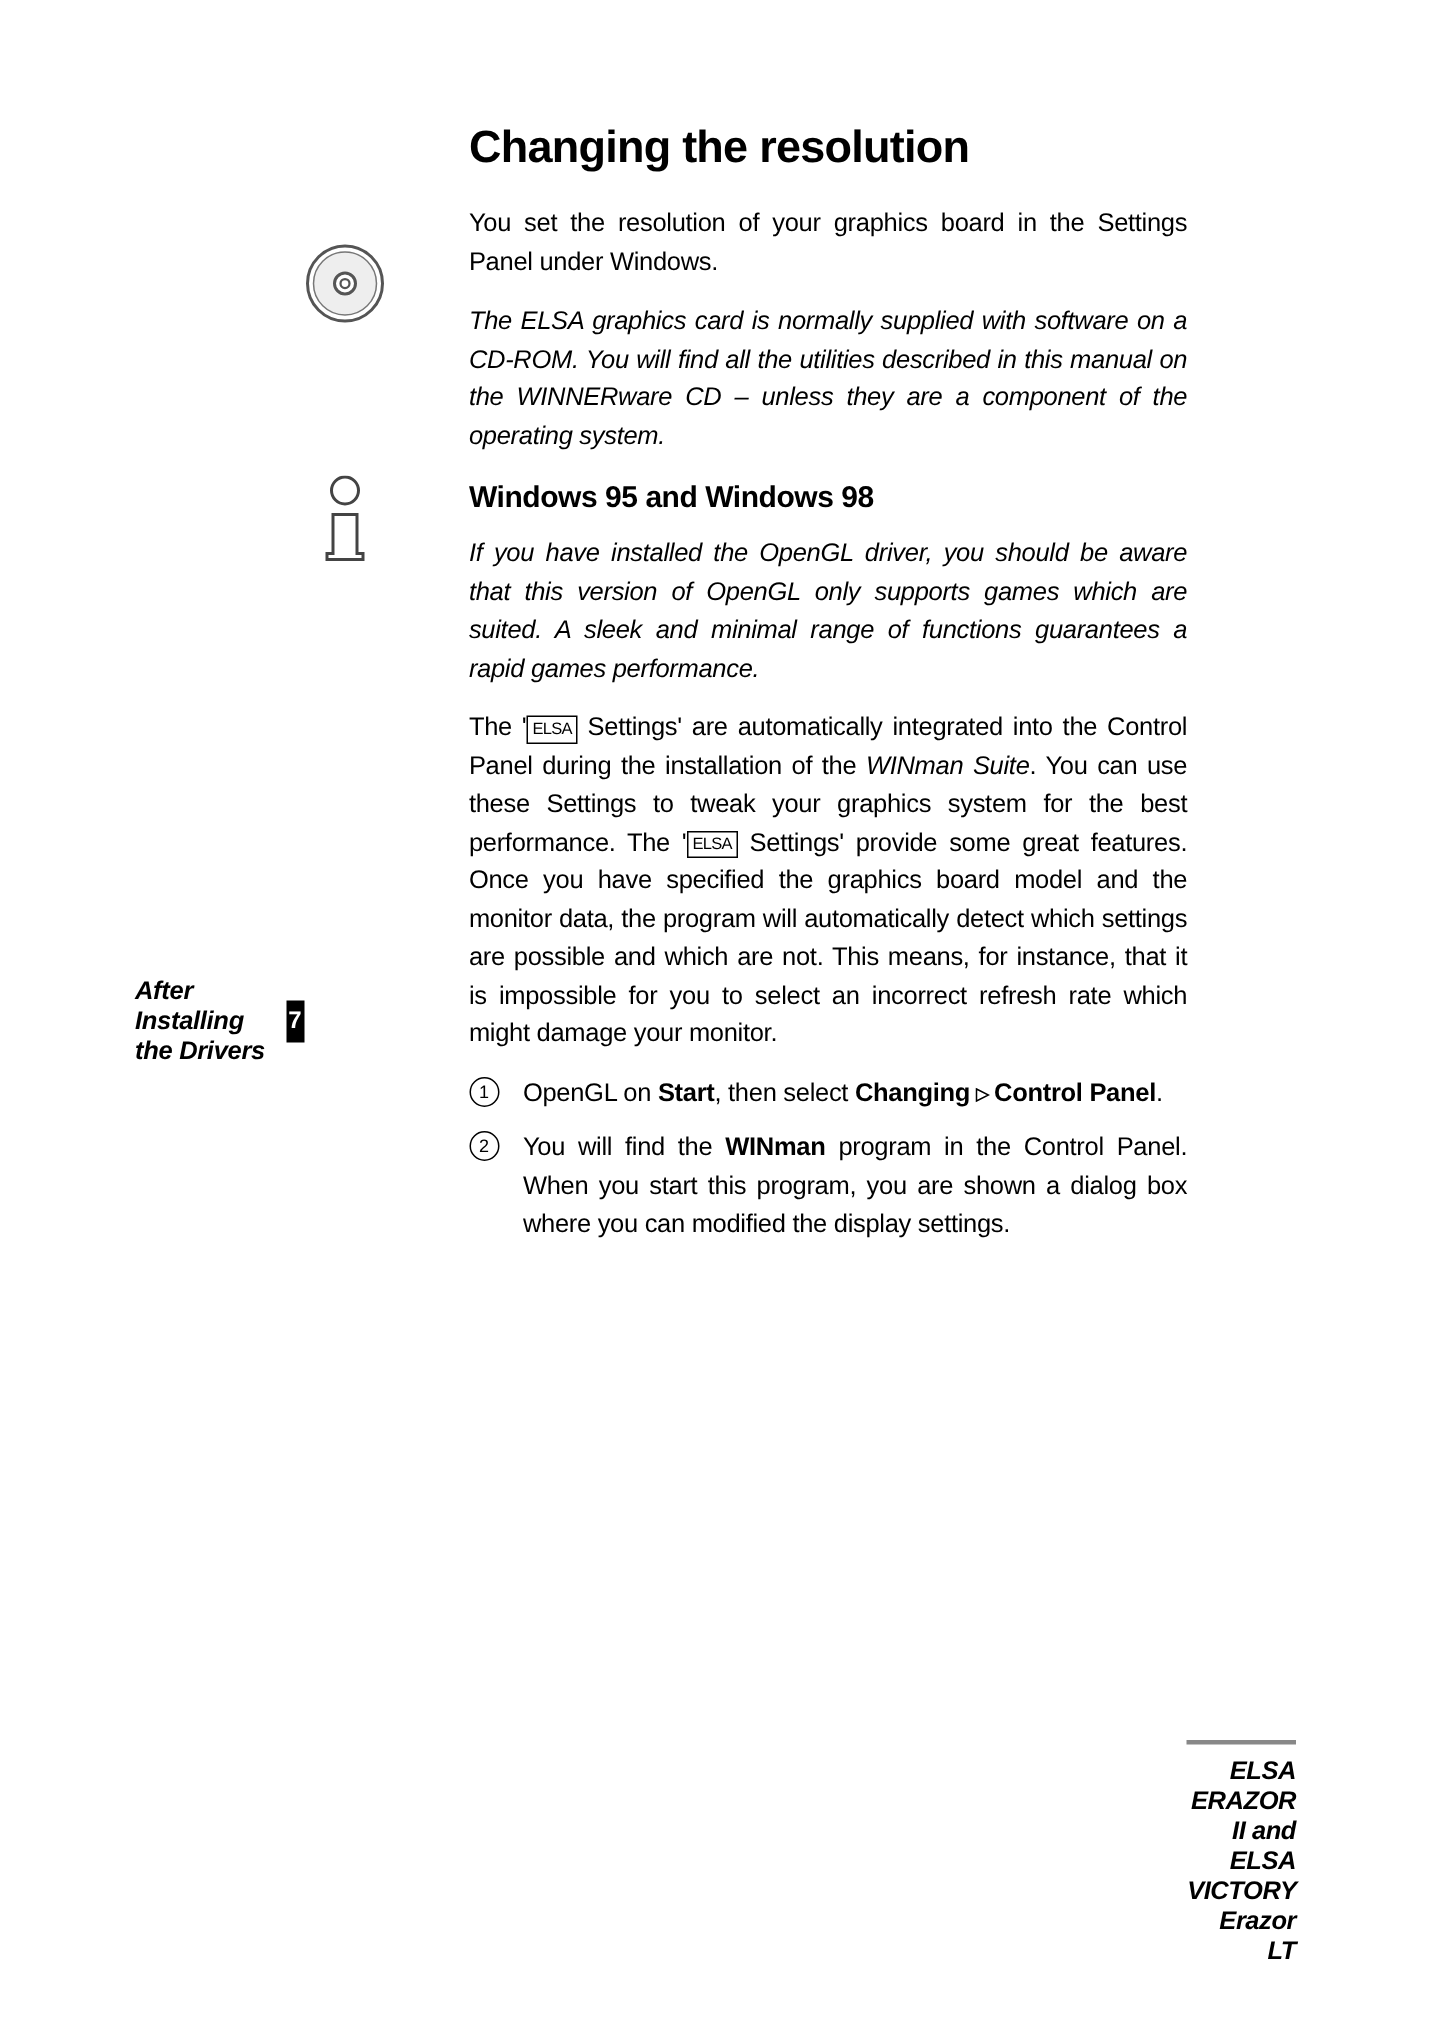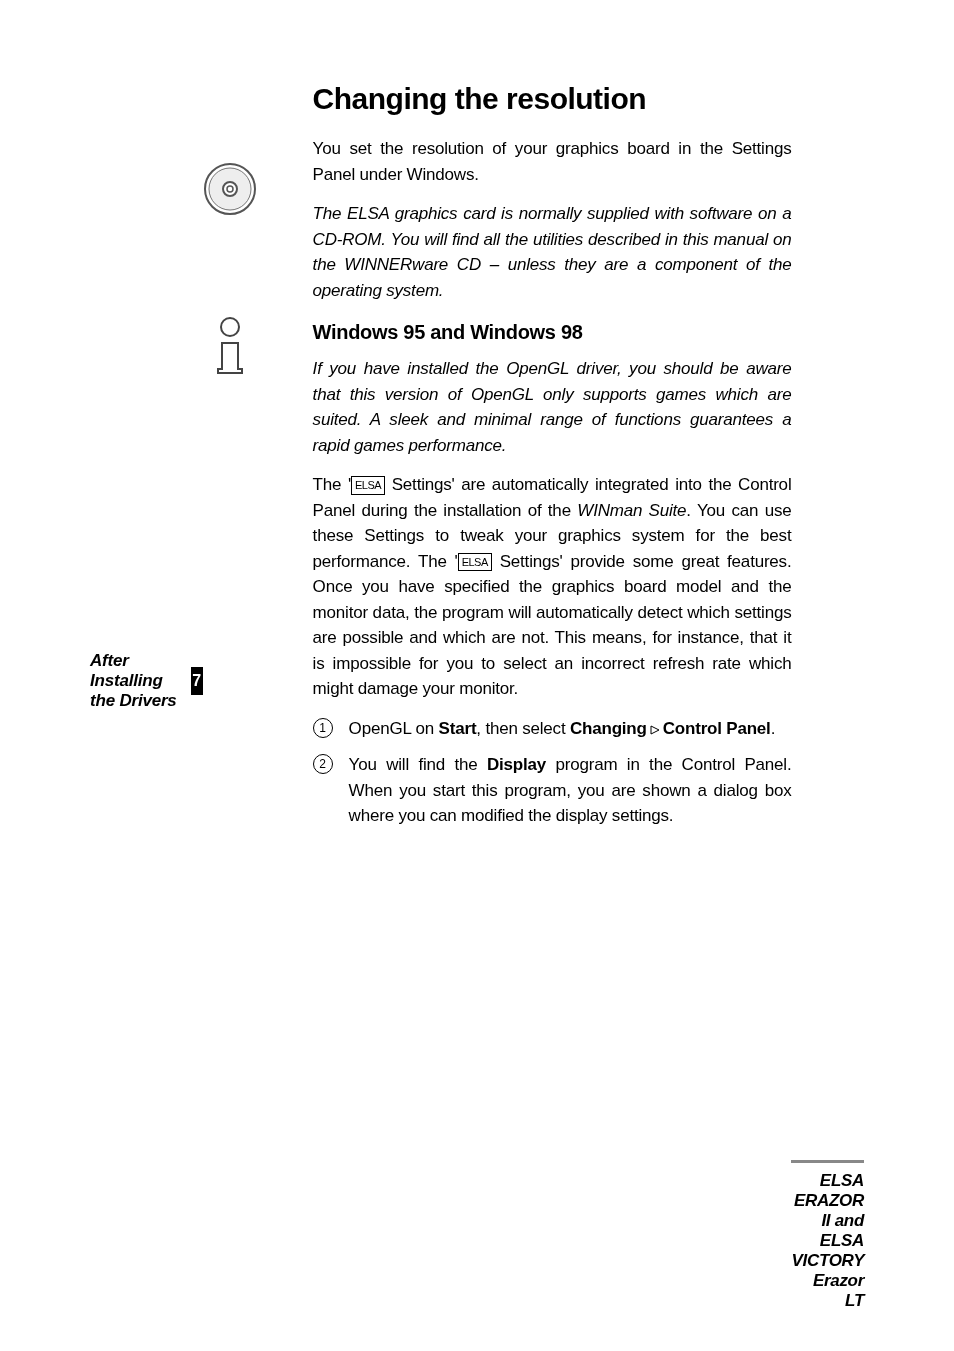--- a/index.html
+++ b/index.html
@@ -186,19 +186,19 @@
       <span>The '</span><span class="elsa-logo">ELSA</span><span> Settings' are automatically integrated into the Control Panel during the installation of the </span><i class="product">WINman Suite</i><span>.  You can use these Settings to tweak your graphics system for the best performance.  The '</span><span class="elsa-logo">ELSA</span><span> Settings' provide some great features.  Once you have specified the graphics board model and the monitor data, the program will automatically detect which settings are possible and which are not.  This means, for instance, that it is impossible for you to select an incorrect refresh rate which might damage your monitor.</span>
     </p>
 
     <ol class="list">
       <li>
         <span>OpenGL on </span><b>Start</b><span>, then select </span><b>Changing</b><span class="tri"><svg width="10" height="10" viewBox="0 0 10 10">
               <polygon points="1,1 9,5 1,9" fill="none" stroke="#000" stroke-width="1"></polygon>
             </svg></span><b>Control Panel</b><span>.</span>
       </li>
       <li>
-        <span>You will find the </span><b>Display</b><span> program in the Control Panel.  When you start this program, you are shown a dialog box where you can modified the display settings.</span>
+        <span>You will find the </span><b>WINman</b><span> program in the Control Panel.  When you start this program, you are shown a dialog box where you can modified the display settings.</span>
       </li>
     </ol>
   </div>
 
   <div class="footer">ELSA ERAZOR II and ELSA VICTORY Erazor LT</div>
 </div>
 
 </body></html>

